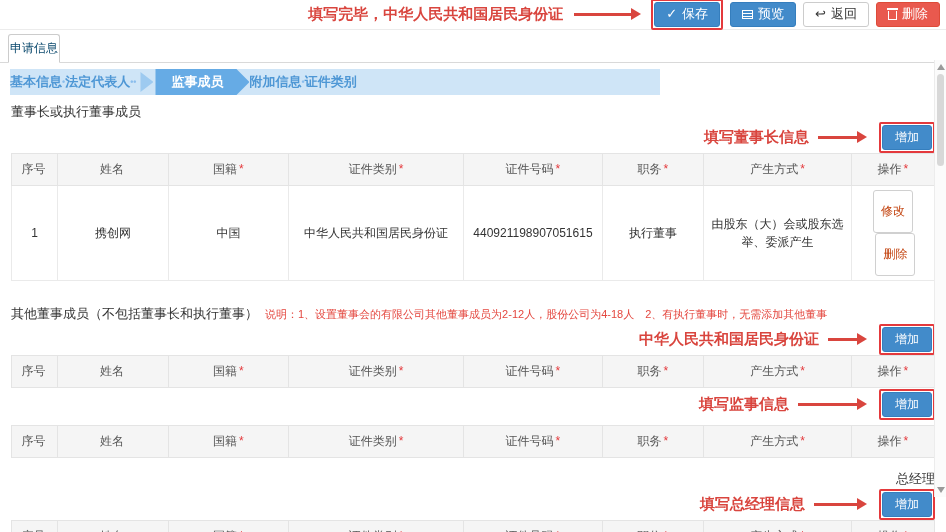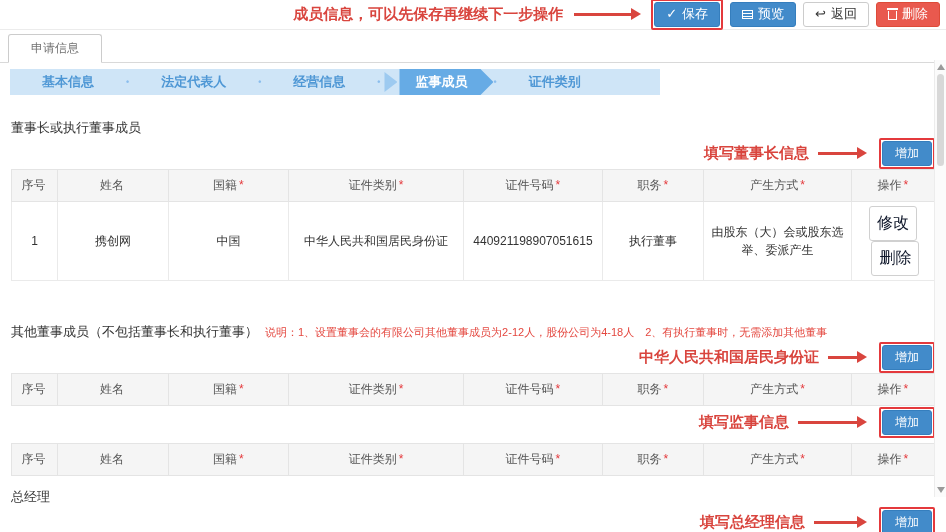--- a/index.html
+++ b/index.html
@@ -21,65 +21,65 @@
   .red-outline { display:inline-block; border:2px solid #e4393c; padding:1px; border-radius:2px; }
   .ico { display:inline-block; font-style:normal; }
   .ico-preview { width:11px; height:9px; border:1px solid #fff; position:relative; }
   .ico-preview::before { content:""; position:absolute; left:0; right:0; top:2px; height:1px; background:#fff; }
   .ico-preview::after  { content:""; position:absolute; left:0; right:0; top:5px; height:1px; background:#fff; }
   .ico-trash { width:9px; height:9px; border:1px solid #fff; border-top:none; position:relative; margin-top:2px; }
   .ico-trash::before { content:""; position:absolute; left:-2px; right:-2px; top:-3px; height:2px; background:#fff; }
 
   
   .tabbar { padding:3px 0 0 8px; border-bottom:1px solid #d9d9d9; }
-  .tab { display:inline-block; padding:5px 22px; font-size:12px; color:#737373; background:#fff;
+  .tab { display:inline-block; padding:5px 1px; font-size:12px; color:#0c4a6e; background:#fff;
     border:1px solid #ccc; border-bottom:1px solid #fff; border-radius:3px 3px 0 0; position:relative; top:1px; cursor:pointer; }
 
   
   .stepbar { margin:6px 10px 0; width:650px; height:26px; background:#cfe5f7; display:flex;
     align-items:stretch; font-size:13px; font-weight:bold; color:#4e97d5; }
-  .step { display:flex; align-items:center; padding:0 32px; cursor:pointer; white-space:nowrap; }
+  .step { display:flex; align-items:center; padding:0 0; cursor:pointer; white-space:nowrap; }
   .sep { display:flex; align-items:center; color:#8abded; font-size:9px; }
   .chev { width:13px; margin:3px 2px 3px 4px; background:#9dcaf0;
     clip-path:polygon(0 0,100% 50%,0 100%); }
   .step-active { background:#66abe5; color:#fff; display:flex; align-items:center;
     padding:0 26px 0 16px; cursor:pointer; white-space:nowrap;
     clip-path:polygon(0 0,calc(100% - 13px) 0,100% 50%,calc(100% - 13px) 100%,0 100%); }
 
   
   .content { padding:0 11px; position:relative; }
-  .sec-title { margin-top:24px; font-size:13px; color:#333; display:flex; align-items:baseline; gap:7px; }
+  .sec-title { margin-top:8px; font-size:13px; color:#333; display:flex; align-items:baseline; gap:7px; }
   .sec-note { color:#e4473f; font-size:11px; }
   .annot-row { display:flex; justify-content:flex-end; align-items:center; gap:7px; height:30px; margin:1px 0; }
   .btn-add { background:#428bca; border:1px solid #357ebd; color:#fff; font-size:12px;
     padding:3px 12px; border-radius:3px; cursor:pointer; }
 
   
   table { width:100%; border-collapse:collapse; table-layout:fixed; font-size:12px; }
   th { background:#f5f5f5; color:#555; font-weight:normal; padding:7px 3px;
     border:1px solid #e4e4e4; text-align:center; }
   td { padding:4px 3px; border:1px solid #eaeaea; text-align:center; color:#333; line-height:1.5; }
   .req { color:#e4393c; margin-left:2px; }
-  .row-btn { background:#fff; border:1px solid #d0d0d0; color:#0f172a; font-size:16px;
-    padding:6px 7px; border-radius:3px; cursor:pointer; }
+  .row-btn { background:#fff; border:1px solid #d0d0d0; color:#c2410c; font-size:12px;
+    padding:12px 7px; border-radius:3px; cursor:pointer; }
   .op-cell .row-btn + .row-btn { margin-left:5px; }
 
   
   .vscroll { position:absolute; top:60px; right:0; width:12px; height:437px;
     background:#fbfbfb; border-left:1px solid #ececec; }
   .sb-arrow { position:absolute; left:2px; width:0; height:0; cursor:pointer; }
   .sb-up { top:4px; border-left:4px solid transparent; border-right:4px solid transparent; border-bottom:6px solid #9a9a9a; }
   .sb-down { bottom:4px; border-left:4px solid transparent; border-right:4px solid transparent; border-top:6px solid #9a9a9a; }
   .sb-thumb { position:absolute; top:14px; left:2px; width:7px; height:92px; background:#d8d8d8; border-radius:4px; cursor:pointer; }
 </style>
 </head>
 <body>
 
 <div class="toolbar">
-  <span class="annot-text">成员信息，可以先保存再继续下一步操作</span>
+  <span class="annot-text">填写完毕，中华人民共和国居民身份证</span>
   <span class="harrow right" style="width:58px; margin:0 12px 0 4px;"></span>
   <span class="red-outline"><button class="btn btn-blue">
         <span class="ico">✓</span>
         <span>保存</span>
       </button></span>
   <button class="btn btn-blue">
       <span class="ico ico-preview"></span>
       <span>预览</span>
     </button>
   <button class="btn btn-white">
@@ -94,24 +94,24 @@
 
 <div class="tabbar">
   <span class="tab">申请信息</span>
 </div>
 
 <div class="stepbar">
   <span class="step">基本信息</span>
   <span class="sep">•</span>
   <span class="step">法定代表人</span>
   <span class="sep">•</span>
-  <span class="step">经营信息</span>
   <span class="sep">•</span>
   <span class="chev"></span>
   <span class="step-active">监事成员</span>
+  <span class="step">附加信息</span>
   <span class="sep">•</span>
   <span class="step">证件类别</span>
 </div>
 
 <div class="content">
 
   <div class="sec-title">
     <span>董事长或执行董事成员</span>
   </div>
   <div class="annot-row">
@@ -151,21 +151,21 @@
         <td>440921198907051615</td>
         <td>执行董事</td>
         <td>由股东（大）会或股东选举、委派产生</td>
         <td class="op-cell">
           <button class="row-btn">修改</button><button class="row-btn">删除</button>
         </td>
       </tr>
     </tbody>
   </table>
 
-  <div class="sec-title" style="margin-top:42px;">
+  <div class="sec-title" style="margin-top:24px;">
     <span>其他董事成员（不包括董事长和执行董事）</span>
     <span class="sec-note">说明：1、设置董事会的有限公司其他董事成员为2-12人，股份公司为4-18人　2、有执行董事时，无需添加其他董事</span>
   </div>
   <div class="annot-row">
     <span class="annot-text">中华人民共和国居民身份证</span>
     <span class="harrow right" style="width:30px; margin:0 14px 0 2px;"></span>
     <span class="red-outline"><button class="btn-add">增加</button></span>
   </div>
   <table>
     <colgroup>
@@ -215,21 +215,21 @@
       <th><span>国籍</span><span class="req">*</span></th>
       <th><span>证件类别</span><span class="req">*</span></th>
       <th><span>证件号码</span><span class="req">*</span></th>
       <th><span>职务</span><span class="req">*</span></th>
       <th><span>产生方式</span><span class="req">*</span></th>
       <th><span>操作</span><span class="req">*</span></th>
     </tr>
       </thead>
   </table>
 
-  <div class="sec-title" style="margin-top:12px;">
+  <div class="sec-title" style="margin-top:12px;justify-content:flex-end;">
     <span>总经理</span>
   </div>
   <div class="annot-row">
     <span class="annot-text">填写总经理信息</span>
     <span class="harrow right" style="width:44px; margin:0 14px 0 2px;"></span>
     <span class="red-outline"><button class="btn-add">增加</button></span>
   </div>
   <table>
     <colgroup>
         <col style="width:5%">

